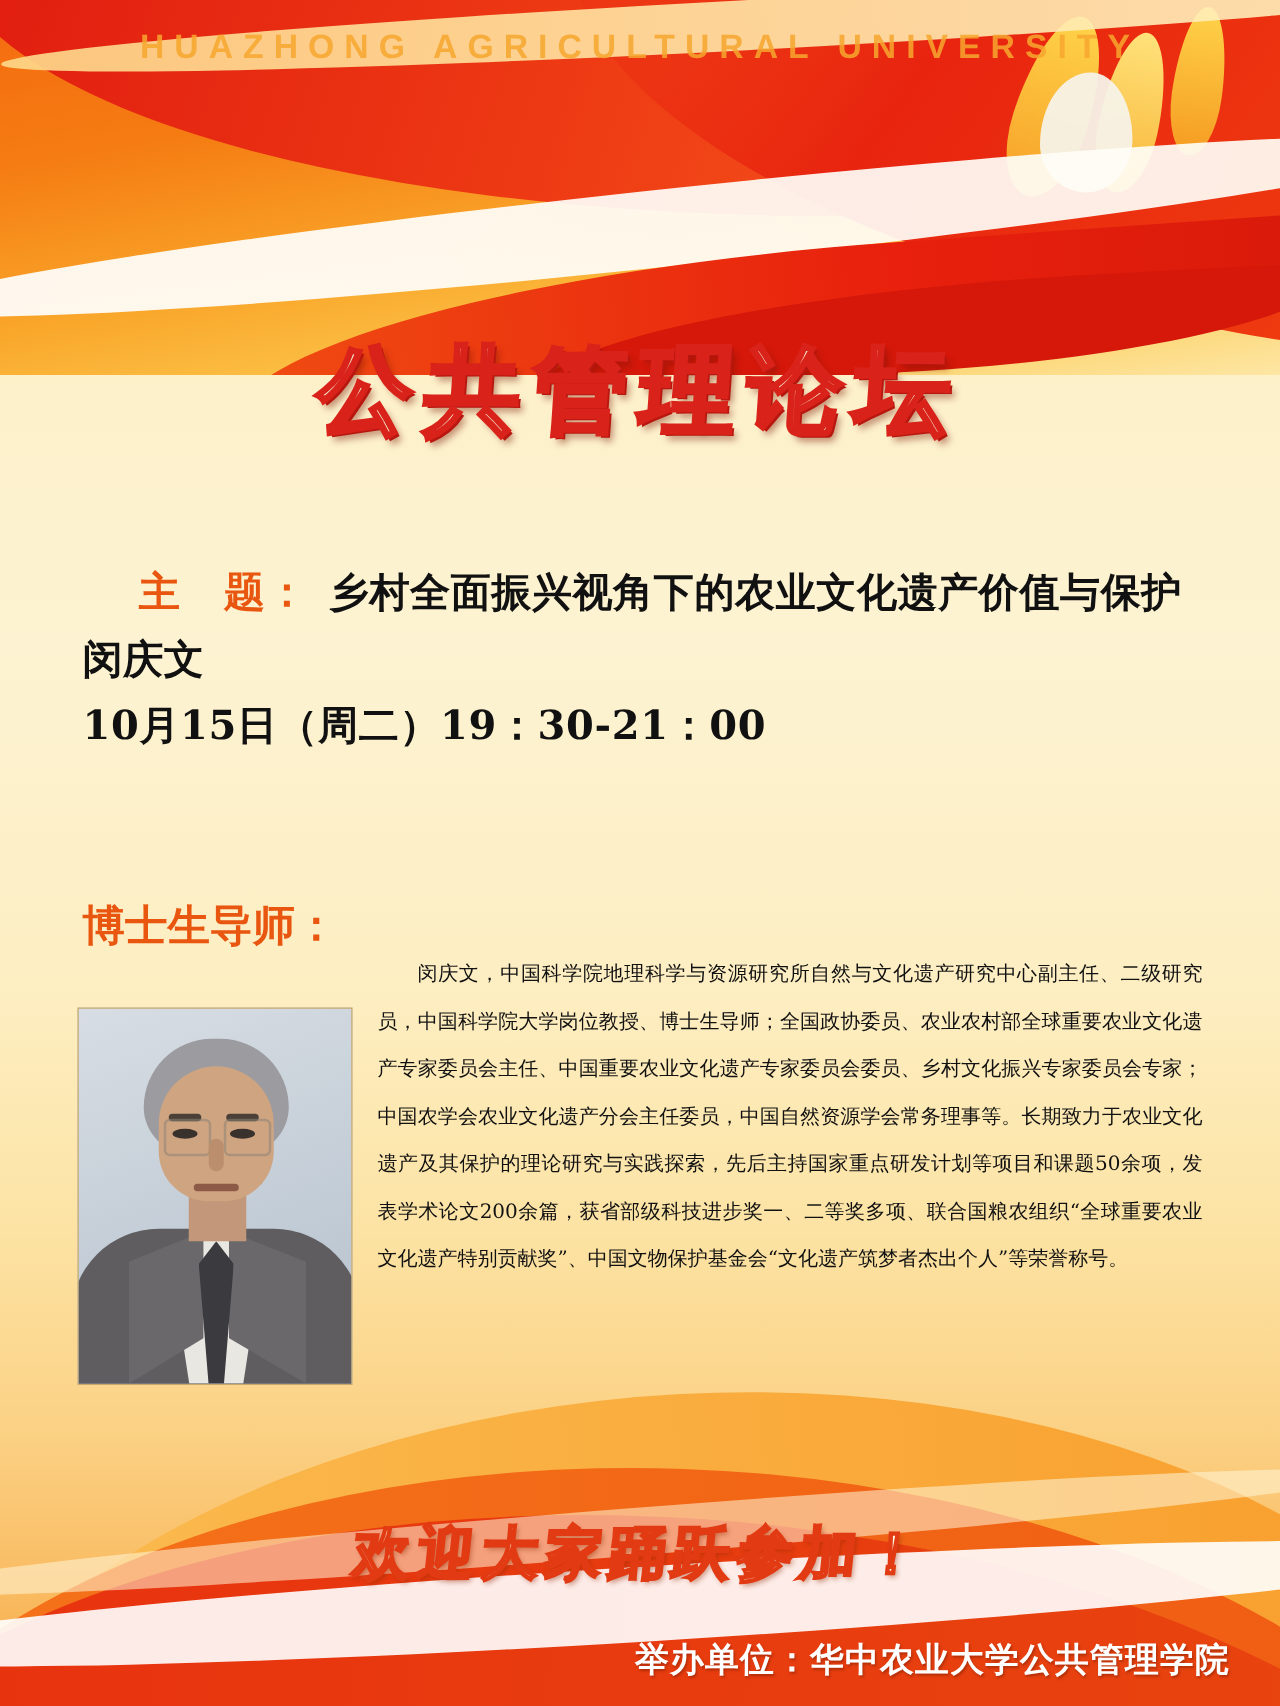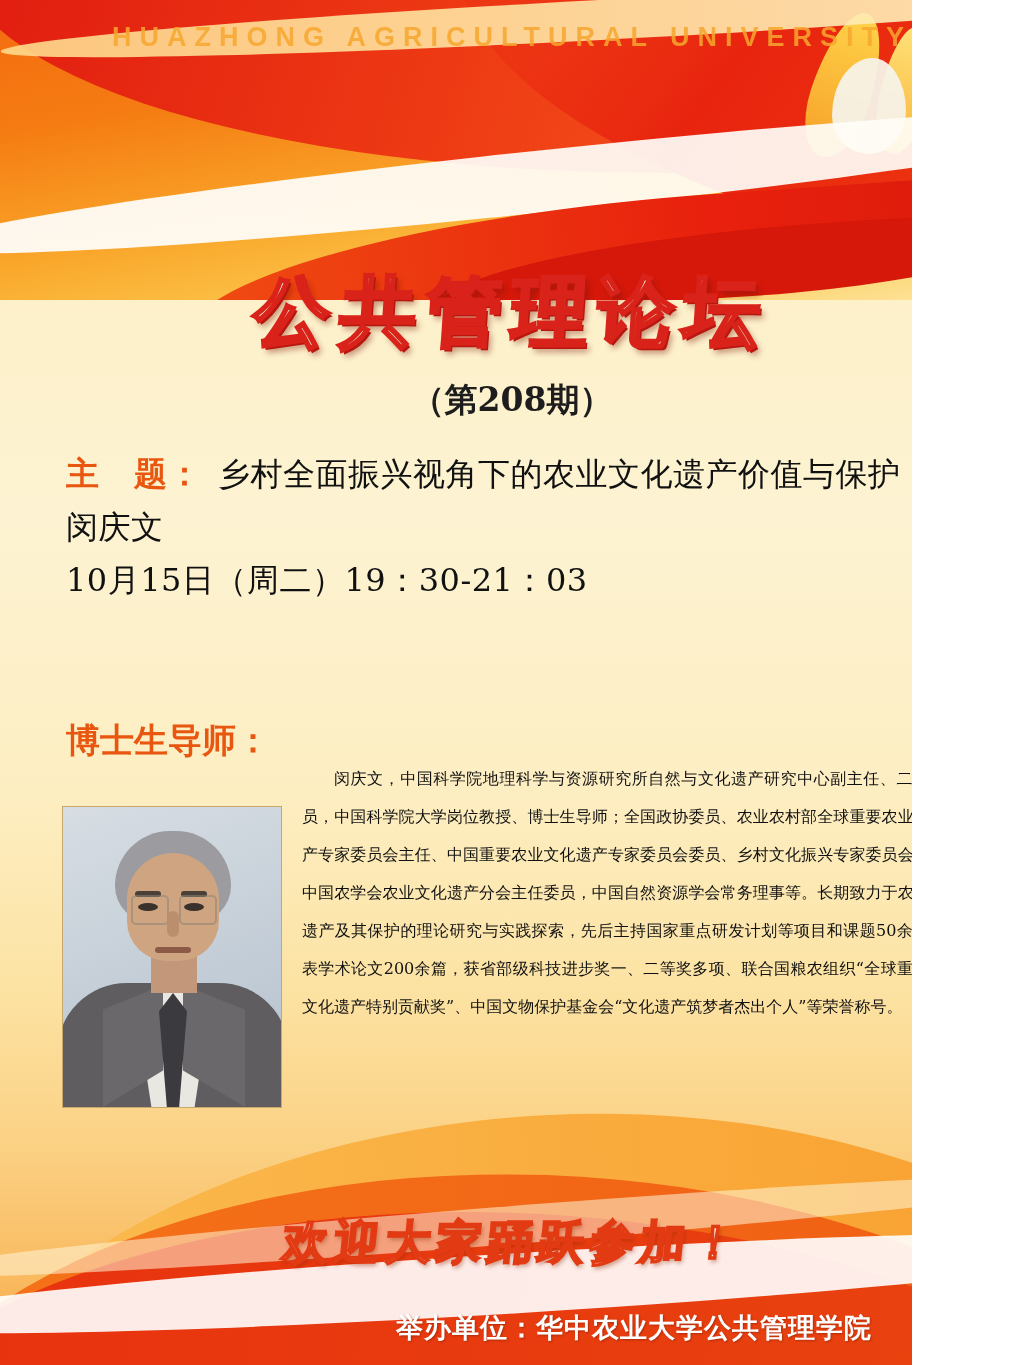--- a/index.html
+++ b/index.html
@@ -6,21 +6,21 @@
   html, body {
     margin: 0;
     padding: 0;
     background: #fff;
   }
   body {
     font-family: "Liberation Sans", sans-serif;
   }
   .poster {
     position: relative;
-    width: 912px;
+    width: 1024px;
     height: 1365px;
     overflow: hidden;
     background: linear-gradient(180deg,
         #fde8b0 0%,
         #fdf0c8 18%,
         #fdf3d2 38%,
         #fdeec2 58%,
         #fce3a4 72%,
         #fbd184 84%,
         #f9b95e 94%,
@@ -176,24 +176,25 @@
     margin-bottom: 9px;
   }
   .info-label {
     font-family: "DejaVu Serif", serif;
     font-weight: bold;
     font-size: 33px;
     color: #e8560f;
     width: 152px;
     flex: 0 0 152px;
     letter-spacing: 1px;
+    margin-left: 45px;
   }
   .info-value {
     font-family: "DejaVu Serif", serif;
-    font-weight: normal;
+    font-weight: bold;
     font-size: 32px;
     color: #111;
     letter-spacing: .5px;
   }
 
   
   .bio-head {
     position: absolute;
     left: 66px; top: 718px;
     font-family: "DejaVu Serif", serif;
@@ -383,32 +384,31 @@
     <div class="swoosh-b"></div>
     <div class="redwave"></div>
     <div class="redwave2"></div>
   </div>
 
   <div class="uni-name">HUAZHONG AGRICULTURAL UNIVERSITY</div>
 
   <div class="title-wrap">
     <div class="main-title">公共管理论坛</div>
   </div>
-  <div class="issue">（第208期）</div>
 
   <div class="info">
     <div class="info-row">
       <div class="info-label">主　题：</div>
       <div class="info-value">乡村全面振兴视角下的农业文化遗产价值与保护</div>
     </div>
     <div class="info-row">
       <div class="info-value">闵庆文</div>
     </div>
     <div class="info-row">
-      <div class="info-value">10月15日（周二）19：30-21：03</div>
+      <div class="info-value">10月15日（周二）19：30-21：00</div>
     </div>
   </div>
 
   <div class="bio-head">博士生导师：</div>
 
   <div class="photo">
     <div class="photo-bg"></div>
     <div class="ph-suit"></div>
     <div class="ph-shirt"></div>
     <div class="ph-lapel-l"></div>

